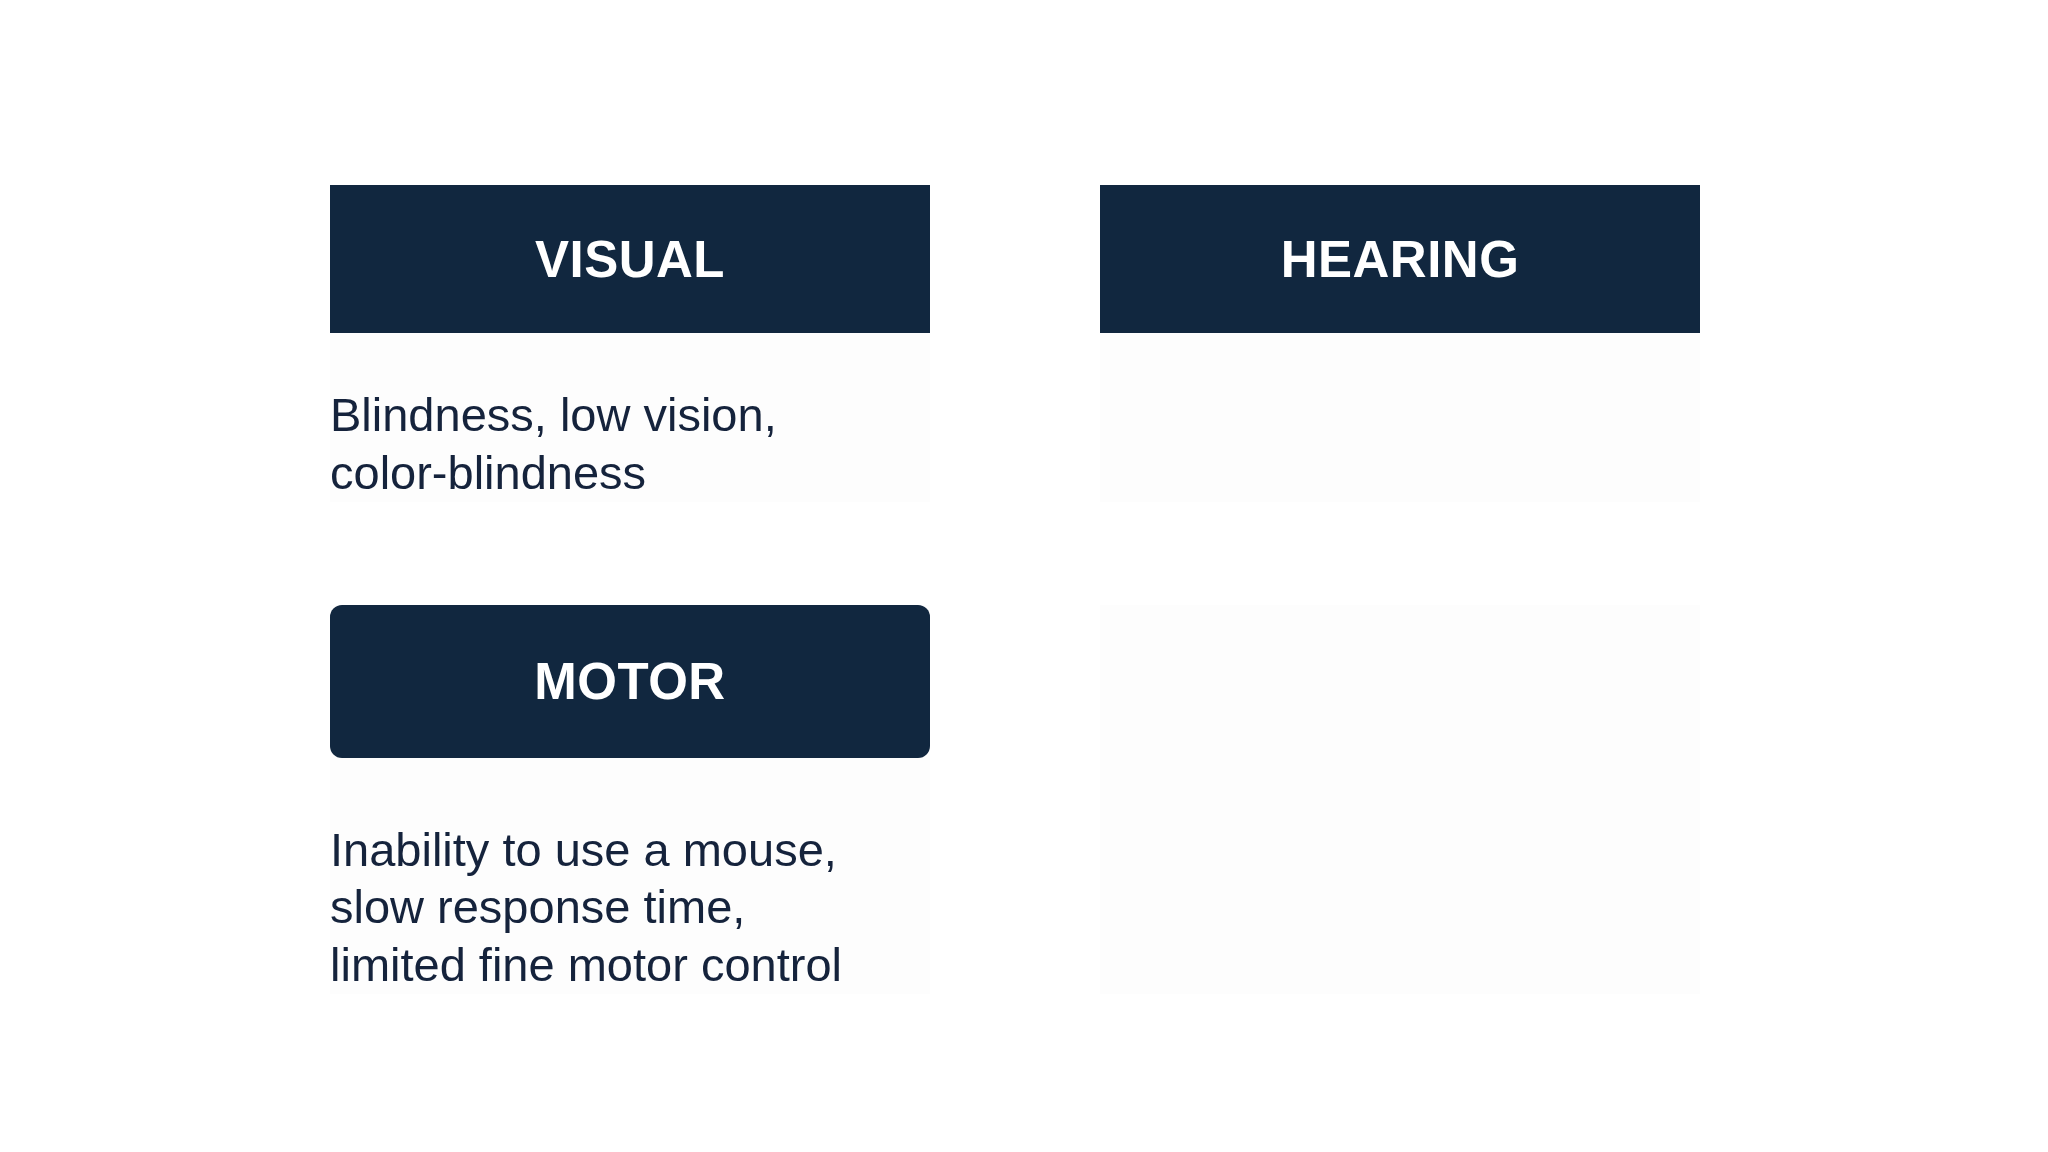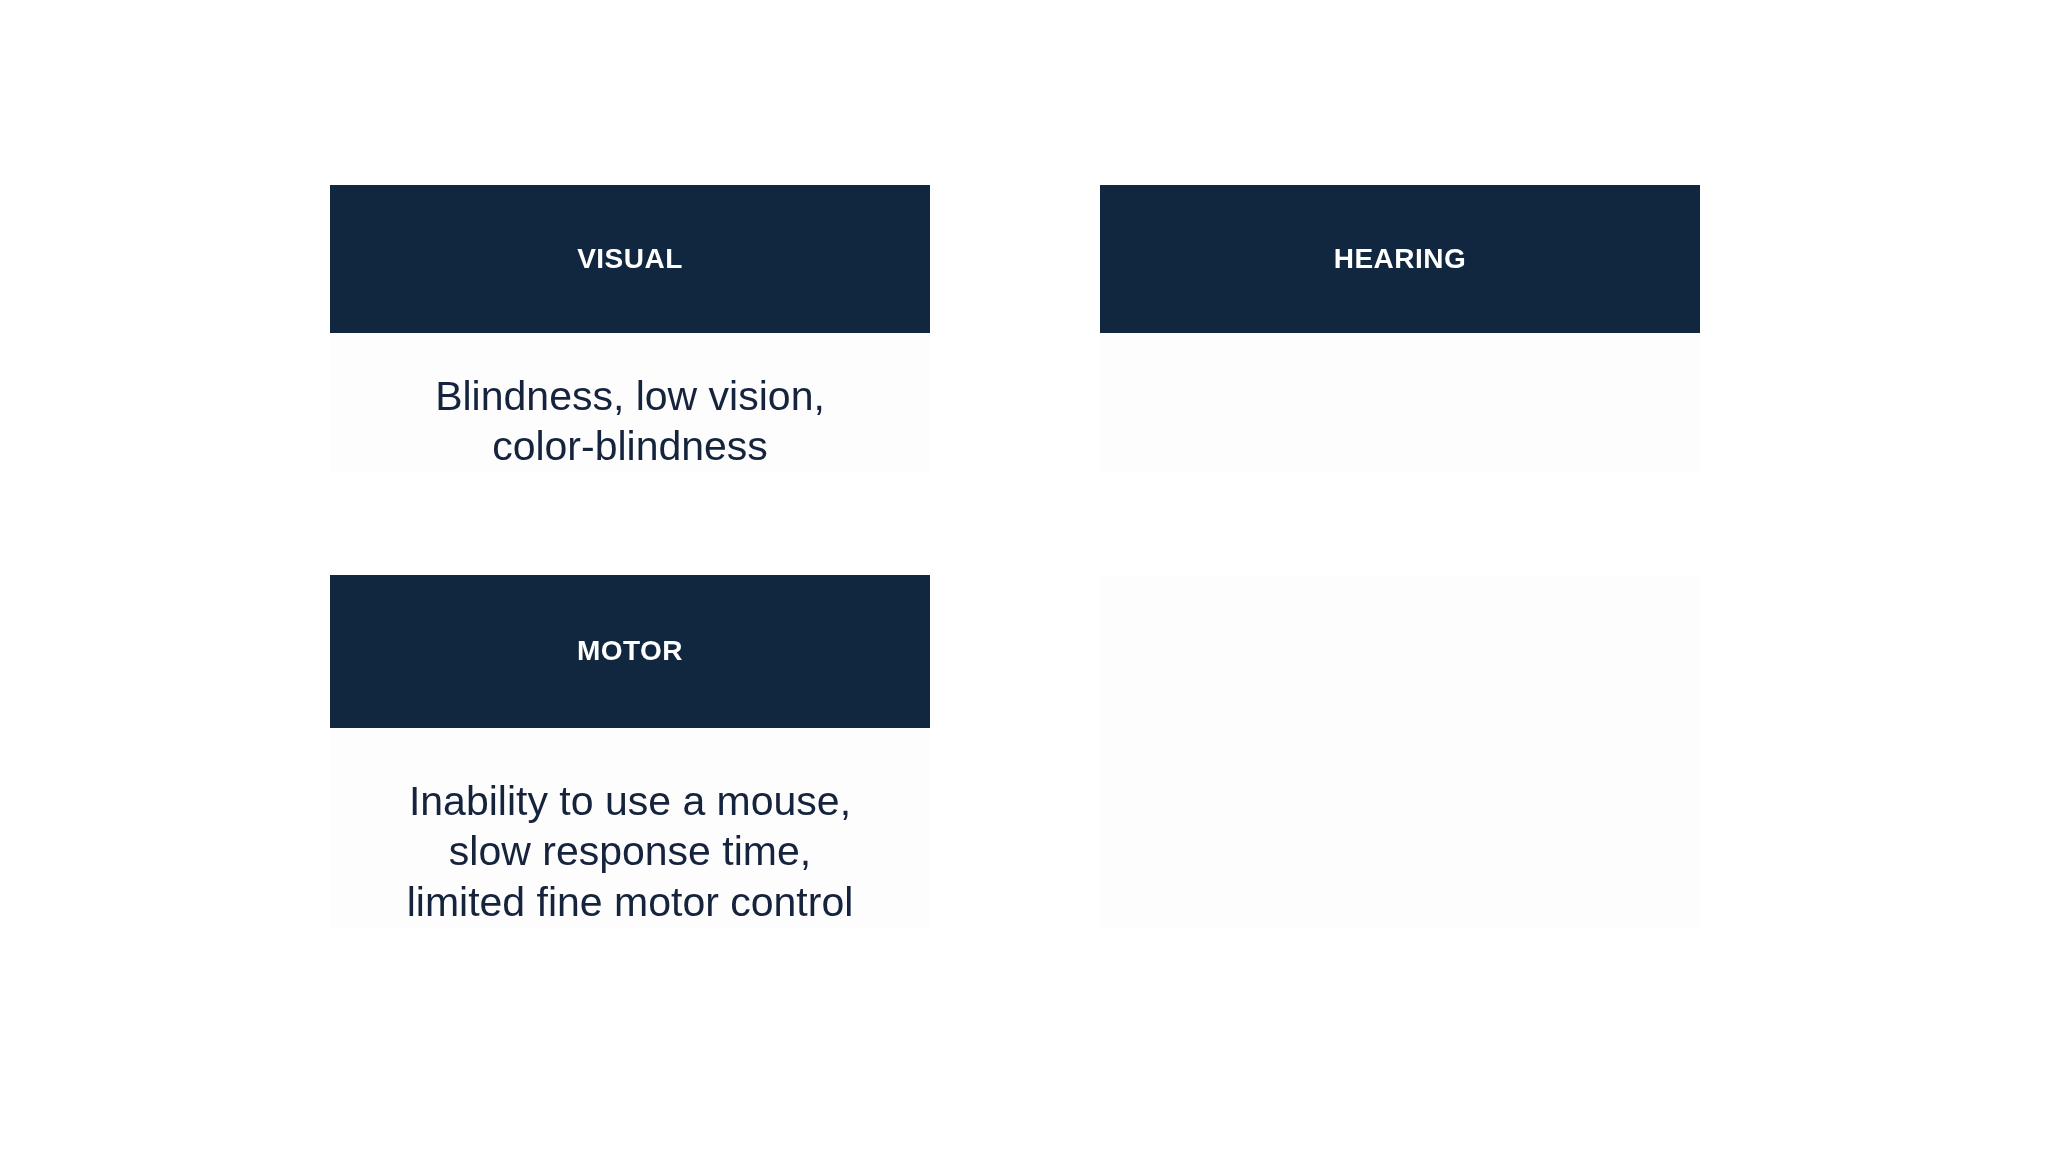--- a/index.html
+++ b/index.html
@@ -50,44 +50,46 @@
     height: 148px;
     background: #11273f;
     display: flex;
     align-items: center;
     justify-content: center;
     box-sizing: border-box;
   }
 
   .card-header-title {
     color: #ffffff;
-    font-size: 28px;
+    font-size: 51px;
     font-weight: bold;
     letter-spacing: 0.5px;
     line-height: 1;
     white-space: nowrap;
   }
 
   .card-body {
     padding-top: 38px;
-    text-align: center;
-    font-size: 41px;
+    text-align: left;
+    font-size: 47px;
     line-height: 1.23;
     color: #15233c;
     font-weight: normal;
     white-space: pre-line;
+    margin-top: 15px;
   }
 
   .card-body.gray {
     color: #333333;
   }
 
   
   .card.row2 .card-header {
     height: 153px;
+    border-radius: 12px;
   }
   .card.row2 .card-body {
     padding-top: 48px;
   }
 </style>
 </head>
 <body>
 
 <div class="slide">
 

